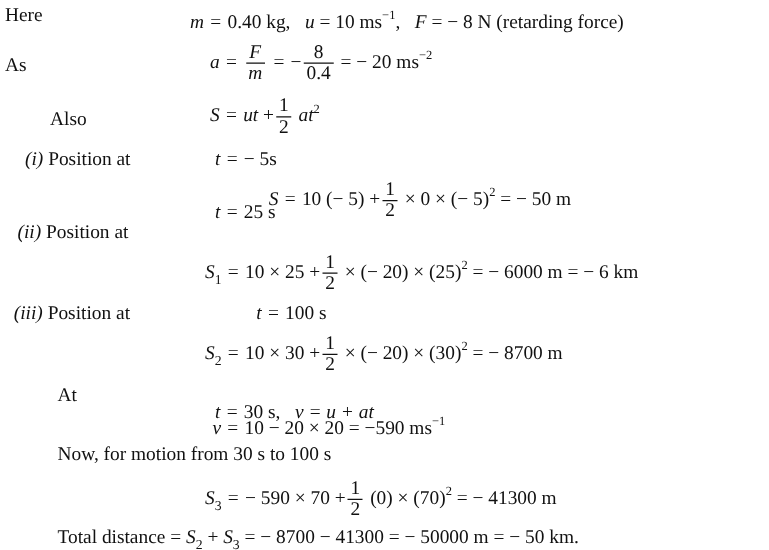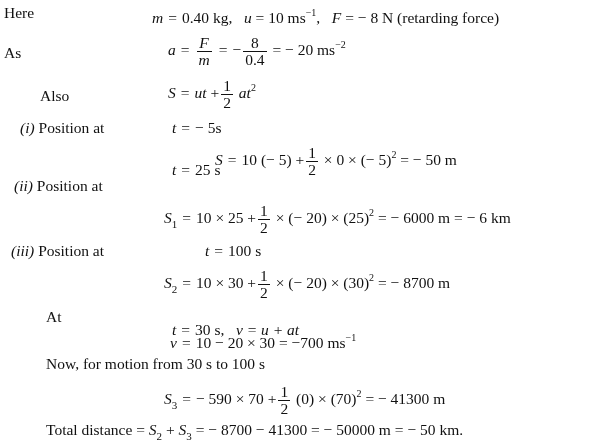--- a/index.html
+++ b/index.html
@@ -65,21 +65,21 @@
 <div class="row" style="left:164px;top:261px;line-height:34px;">
   <i>S</i><span class="sub">2</span><span class="eq">=</span><span>10 × 30 +</span><span class="frac"><span class="num">1</span><span class="den">2</span></span>&nbsp;<span>× (− 20) × (30)</span><span class="sup">2</span>&nbsp;<span>= − 8700 m</span>
 </div>
 
 <div class="lbl" style="left:46px;top:308px;">At</div>
 <div class="row" style="left:172px;top:296px;margin-top:25px;">
   <i>t</i><span class="eq">=</span><span>30 s,</span>&nbsp;&nbsp;&nbsp;<i>v = u + at</i>
 </div>
 
 <div class="row" style="left:170px;top:329px;">
-  <i>v</i><span class="eq">=</span><span>10 − 20 × 30 = −700 ms</span><span class="sup">−1</span>
+  <i>v</i><span class="eq">=</span><span>10 − 20 × 20 = −590 ms</span><span class="sup">−1</span>
 </div>
 
 <div class="lbl" style="left:46px;top:355px;">Now, for motion from 30 s to 100 s</div>
 
 <div class="row" style="left:164px;top:377px;line-height:34px;">
   <i>S</i><span class="sub">3</span><span class="eq">=</span><span>− 590 × 70 +</span><span class="frac"><span class="num">1</span><span class="den">2</span></span>&nbsp;<span>(0) × (70)</span><span class="sup">2</span>&nbsp;<span>= − 41300 m</span>
 </div>
 
 <div class="row" style="left:46px;top:421px;">
   <span>Total distance = </span><i>S</i><span class="sub">2</span><span> + </span><i>S</i><span class="sub">3</span><span> = − 8700 − 41300 = − 50000 m = − 50 km.</span>

